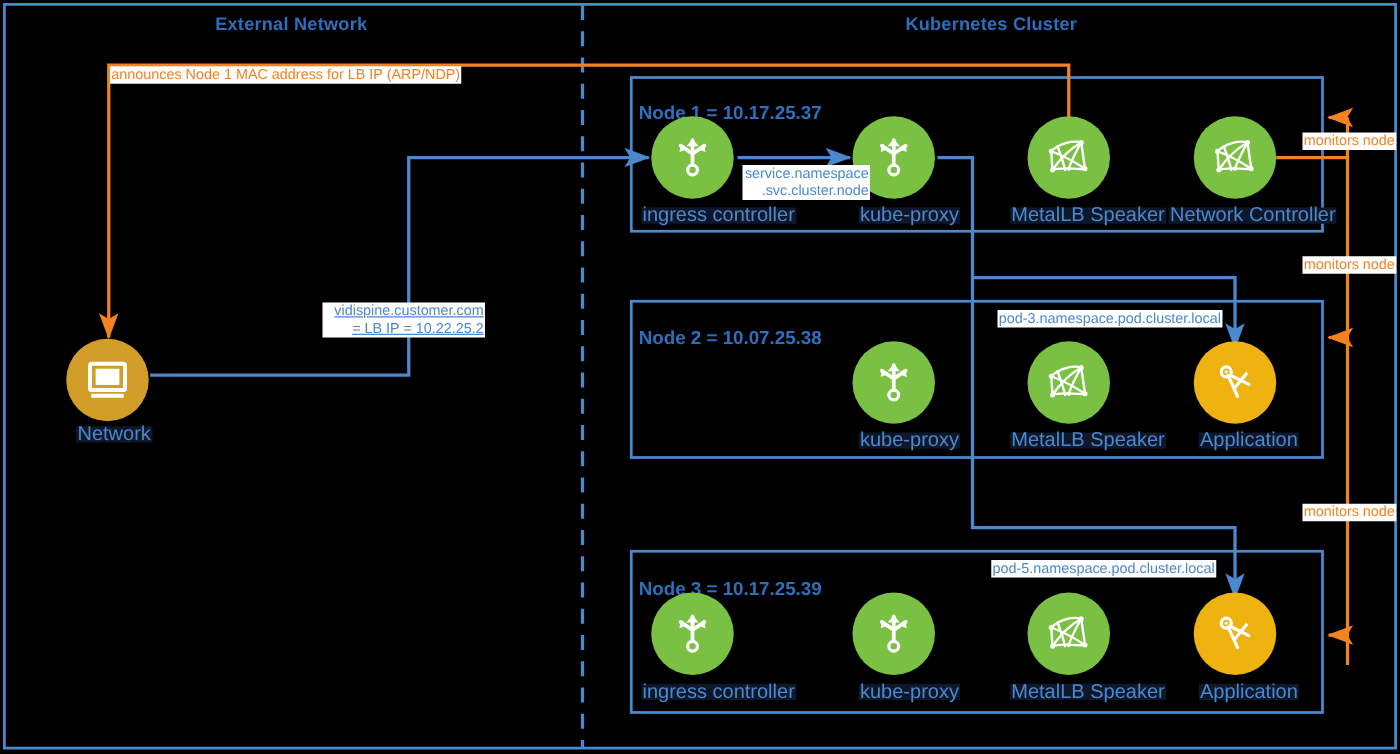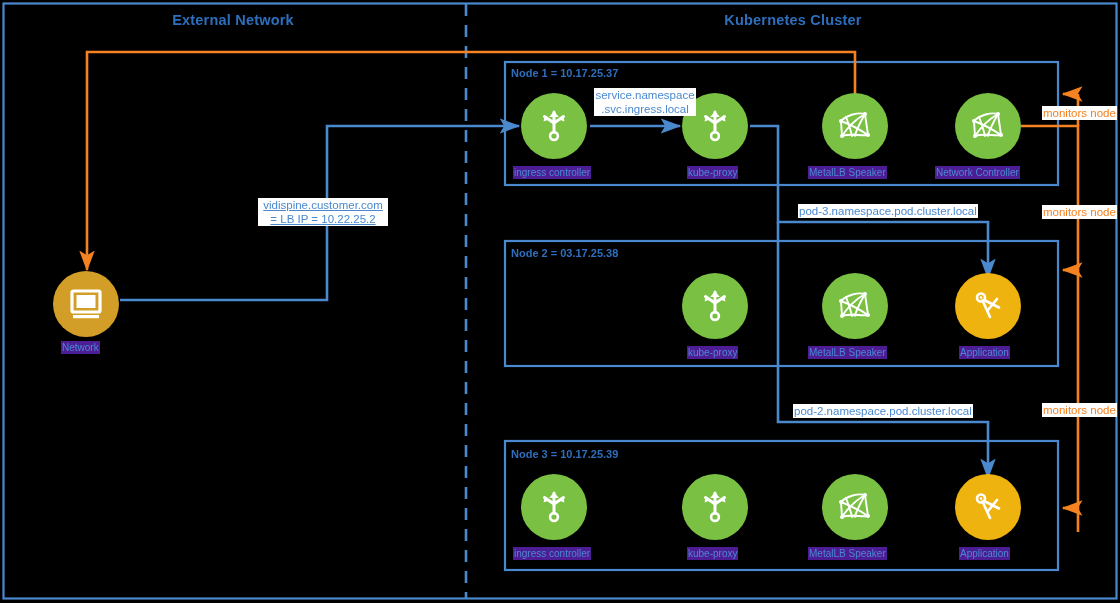--- a/index.html
+++ b/index.html
@@ -25,43 +25,45 @@
   .zone-title {
     position: absolute;
     font-size: 14.5px;
     font-weight: bold;
     color: #2E6FBD;
     letter-spacing: 0.2px;
     white-space: nowrap;
   }
   .node-title {
     position: absolute;
-    font-size: 11px;
+    font-size: 15px;
     font-weight: bold;
     color: #2E6FBD;
     white-space: nowrap;
+    margin-top: 15px;
   }
   .node-label {
     position: absolute;
-    font-size: 10px;
+    font-size: 16px;
     color: #4A89CE;
-    background: #4c1d95;
+    background: #0f172a;
     white-space: nowrap;
     line-height: 13px;
     padding: 0 1px;
   }
   .edge-label {
     position: absolute;
     font-size: 11.5px;
     color: #4A89CE;
     background: #FFFFFF;
     white-space: nowrap;
     line-height: 14px;
     padding: 0 1px;
-    text-align: center;
+    text-align: right;
+    margin-top: 44px;
   }
   .edge-label-orange {
     position: absolute;
     font-size: 11.5px;
     color: #F58220;
     background: #FFFFFF;
     white-space: nowrap;
     line-height: 14px;
     padding: 0 1px;
   }
@@ -118,20 +120,21 @@
     <line x1="1078" y1="94" x2="1078" y2="126" stroke="#F58220" stroke-width="2.6"></line>
 
     <path d="M1078,270 L1063,270" fill="none" stroke="#F58220" stroke-width="2.6" marker-end="url(#arrowOrange)"></path>
 
     <path d="M1078,508 L1063,508" fill="none" stroke="#F58220" stroke-width="2.6" marker-end="url(#arrowOrange)"></path>
   </svg>
 
   <div class="zone-title" style="left:0; top:12px; width:466px; text-align:center;">External Network</div>
   <div class="zone-title" style="left:466px; top:12px; width:654px; text-align:center;">Kubernetes Cluster</div>
 
+  <div class="edge-label-orange" style="left:88px; top:53px;">announces Node 1 MAC address for LB IP (ARP/NDP)</div>
 
   <div class="icon-node amber" style="left:53px; top:271px;">
     <svg width="40" height="40" viewBox="0 0 40 40">
       <rect x="6" y="7" width="28" height="21" rx="1.5" fill="none" stroke="#FFFFFF" stroke-width="3.2"></rect>
       <rect x="10.5" y="11" width="19" height="13" fill="#FFFFFF"></rect>
       <rect x="7" y="31" width="26" height="3.2" fill="#FFFFFF"></rect>
     </svg>
   </div>
   <div class="node-label" style="left:61px; top:341px;">Network</div>
 
@@ -197,24 +200,24 @@
       <circle cx="31" cy="9" r="2" fill="#FFFFFF"></circle>
       <circle cx="34" cy="30" r="2" fill="#FFFFFF"></circle>
       <circle cx="8" cy="31" r="2" fill="#FFFFFF"></circle>
       <circle cx="21" cy="30" r="1.7" fill="#FFFFFF"></circle>
     </svg>
   </div>
   <div class="node-label" style="left:935px; top:166px;">Network Controller</div>
 
   <div class="edge-label" style="left:594px; top:88px; width:100px;">
     <span>service.namespace</span><br>
-    <span>.svc.ingress.local</span>
-  </div>
-
-  <div class="node-title" style="left:511px; top:247px;">Node 2 = 03.17.25.38</div>
+    <span>.svc.cluster.node</span>
+  </div>
+
+  <div class="node-title" style="left:511px; top:247px;">Node 2 = 10.07.25.38</div>
 
   <div class="icon-node green" style="left:682px; top:273px;">
     <svg width="40" height="40" viewBox="0 0 40 40">
       <path d="M20,6 L20,26" stroke="#FFFFFF" stroke-width="3" fill="none" stroke-linecap="round"></path>
       <path d="M20,5 L15.2,11 L24.8,11 Z" fill="#FFFFFF"></path>
       <path d="M20,17 L10.5,10.5 M20,17 L29.5,10.5" stroke="#FFFFFF" stroke-width="3" fill="none" stroke-linecap="round"></path>
       <path d="M10.4,10.2 L9.6,15.6 L14.8,13.6 Z" fill="#FFFFFF"></path>
       <path d="M29.6,10.2 L30.4,15.6 L25.2,13.6 Z" fill="#FFFFFF"></path>
       <circle cx="20" cy="30" r="3.9" fill="none" stroke="#FFFFFF" stroke-width="2.6"></circle>
     </svg>
@@ -300,19 +303,19 @@
     <svg width="40" height="40" viewBox="0 0 40 40">
       <circle cx="13" cy="11.5" r="4" fill="none" stroke="#FFFFFF" stroke-width="2.6"></circle>
       <circle cx="13" cy="11.5" r="1.3" fill="#FFFFFF"></circle>
       <path d="M14.5,14.5 L22,31" stroke="#FFFFFF" stroke-width="2.6" fill="none" stroke-linecap="round"></path>
       <path d="M16,14 L31,21.5" stroke="#FFFFFF" stroke-width="2.6" fill="none" stroke-linecap="round"></path>
       <path d="M29,13 L20,24" stroke="#FFFFFF" stroke-width="2.6" fill="none" stroke-linecap="round"></path>
     </svg>
   </div>
   <div class="node-label" style="left:959px; top:547px;">Application</div>
 
-  <div class="edge-label" style="left:793px; top:404px;">pod-2.namespace.pod.cluster.local</div>
+  <div class="edge-label" style="left:793px; top:404px;">pod-5.namespace.pod.cluster.local</div>
 
   <div class="edge-label-orange" style="left:1042px; top:106px;">monitors node</div>
   <div class="edge-label-orange" style="left:1042px; top:205px;">monitors node</div>
   <div class="edge-label-orange" style="left:1042px; top:403px;">monitors node</div>
 
 </div>
 
 </body></html>

